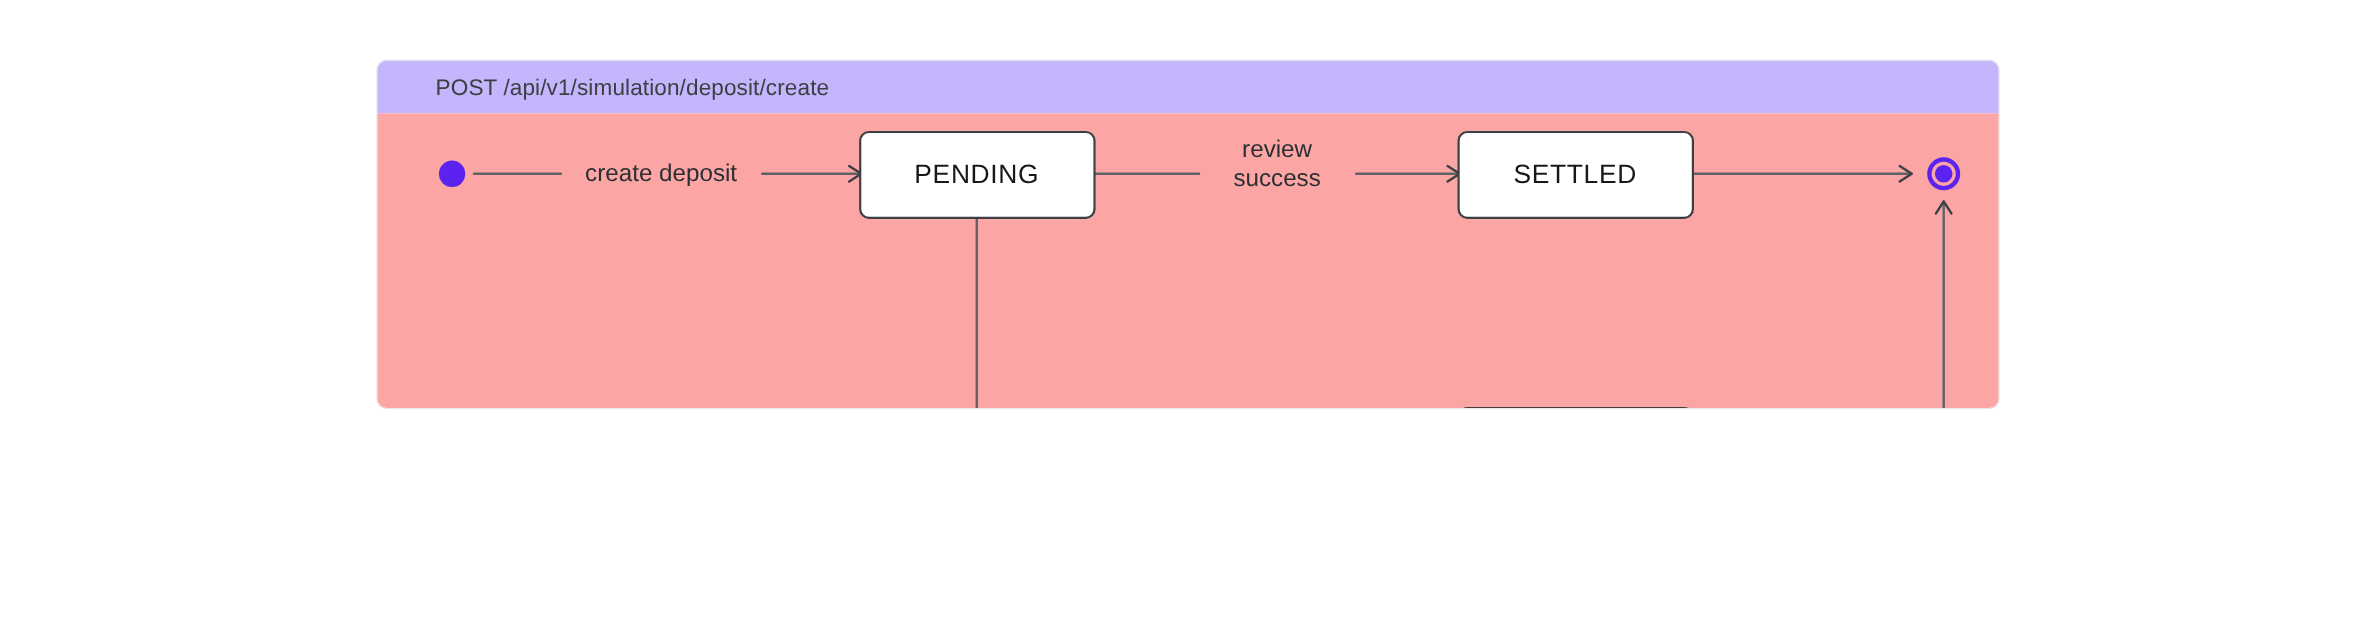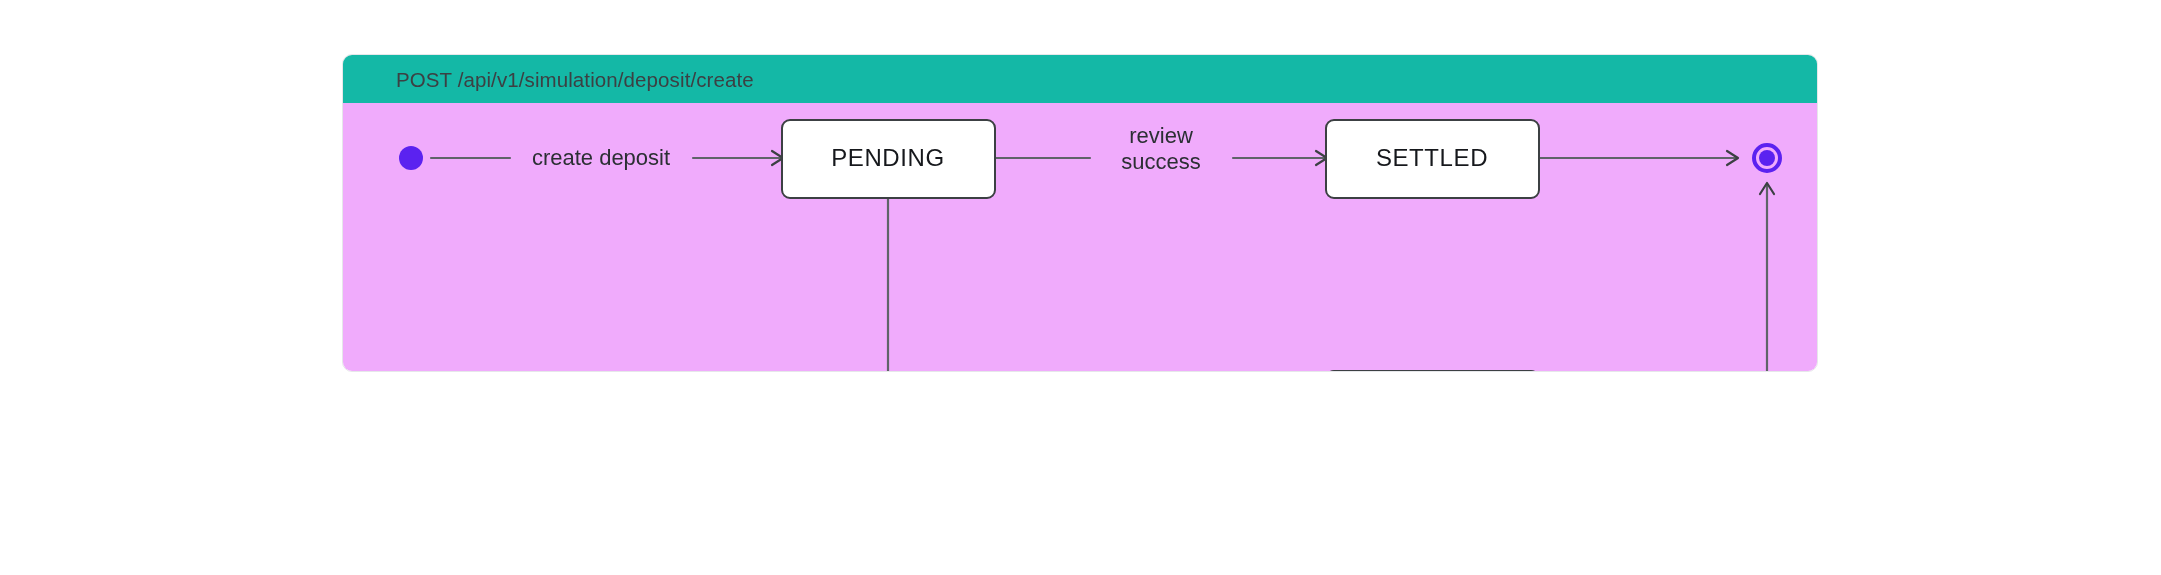--- a/index.html
+++ b/index.html
@@ -35,42 +35,42 @@
     box-sizing: border-box;
     overflow: hidden;
   }
 
   .card-header {
     position: absolute;
     left: 0;
     top: 0;
     width: 100%;
     height: 48px;
-    background: #14b8a6;
+    background: #c4b5fd;
     box-sizing: border-box;
   }
 
   .card-header-title {
     position: absolute;
     left: 53px;
     top: 13px;
     font-size: 20.5px;
     line-height: 24px;
     color: #3c4043;
     letter-spacing: 0.1px;
     white-space: nowrap;
   }
 
   .card-body {
     position: absolute;
     left: 0;
     top: 48px;
     width: 100%;
     height: 270px;
-    background: #f0abfc;
+    background: #fca5a5;
   }
 
   
   .diagram-svg {
     position: absolute;
     left: 0;
     top: 0;
     width: 1476px;
     height: 270px;
     display: block;

